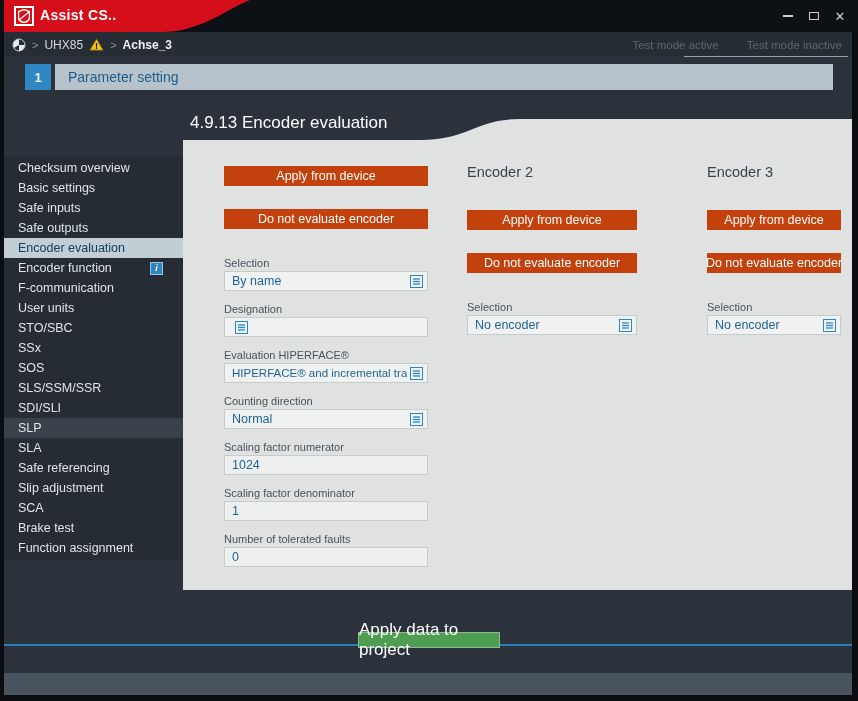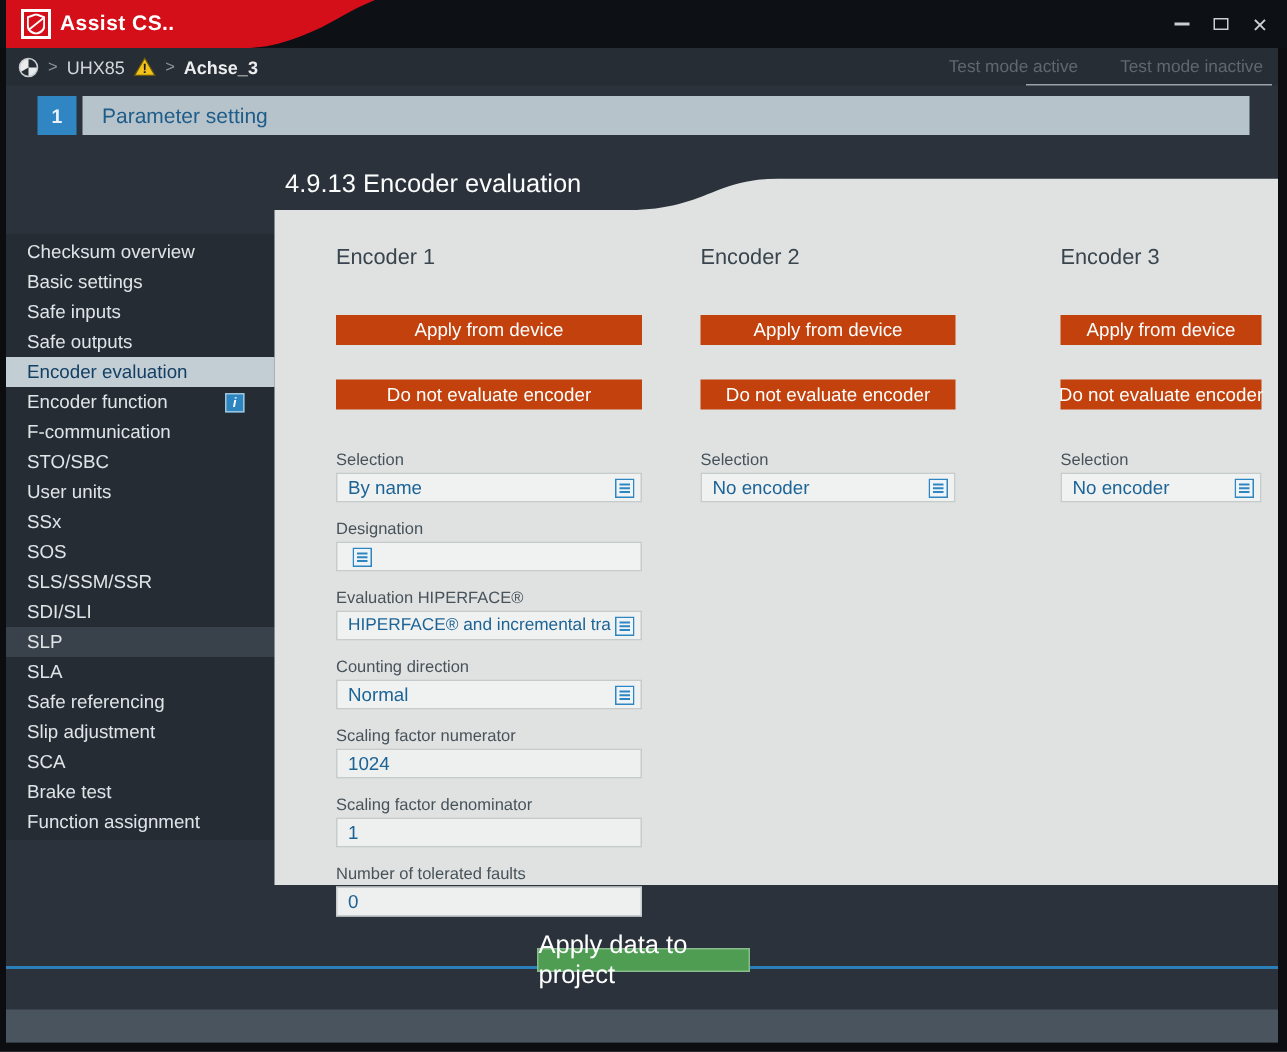--- a/index.html
+++ b/index.html
@@ -166,24 +166,24 @@
         </div>
       <div class="side-item">
         <span>Encoder function</span>
         <span class="spacer"></span>
         <span class="info-icon">i</span>
       </div>
       <div class="side-item">
           <span>F-communication</span>
         </div>
       <div class="side-item">
+          <span>User units</span>
+        </div>
+      <div class="side-item">
           <span>STO/SBC</span>
-        </div>
-      <div class="side-item">
-          <span>User units</span>
         </div>
       <div class="side-item">
           <span>SSx</span>
         </div>
       <div class="side-item">
           <span>SOS</span>
         </div>
       <div class="side-item">
           <span>SLS/SSM/SSR</span>
         </div>
@@ -214,21 +214,20 @@
     </div>
 
     <div class="page-title">4.9.13 Encoder evaluation</div>
     <svg class="swoosh-svg" width="669" height="21" viewBox="0 0 669 21">
       <path d="M237,21 C262,21 278,15 295,8 C310,2 322,0 340,0 L669,0 L669,21 Z" fill="#e0e2e1"></path>
     </svg>
 
     <div class="panel">
 
       <div class="col col1">
-        <div class="enc-title">Encoder 1</div>
         <div class="btn-blue">Apply from device</div>
         <div class="btn-blue second">Do not evaluate encoder</div>
 
         <div class="field">
           <div class="field-label">Selection</div>
           <div class="field-box">
             <span class="field-value">By name</span>
             <span class="dd-icon">
               <svg width="13" height="13" viewBox="0 0 13 13">
                   <rect x="0.5" y="0.5" width="12" height="12" fill="#eef4f8" stroke="#2e86c1"></rect>

